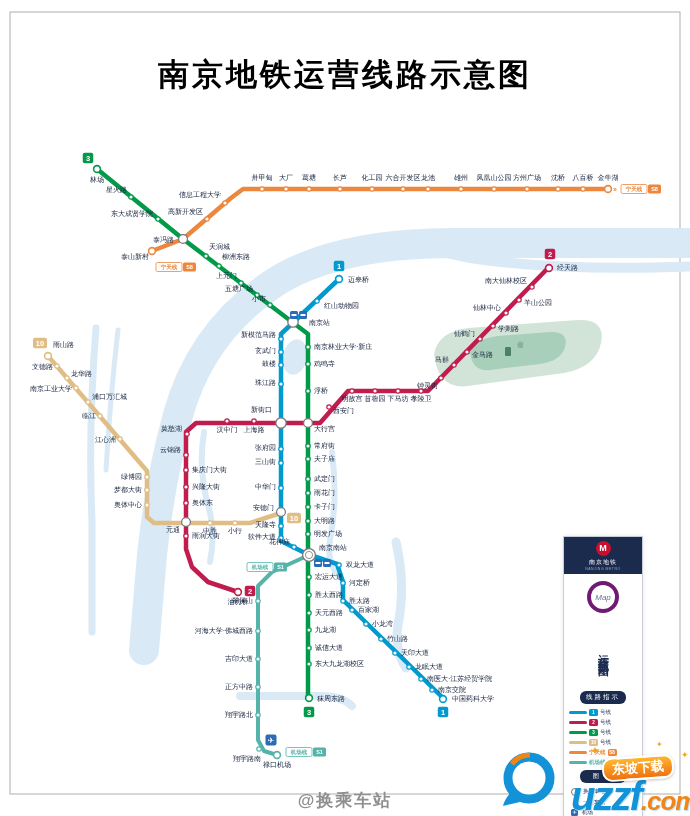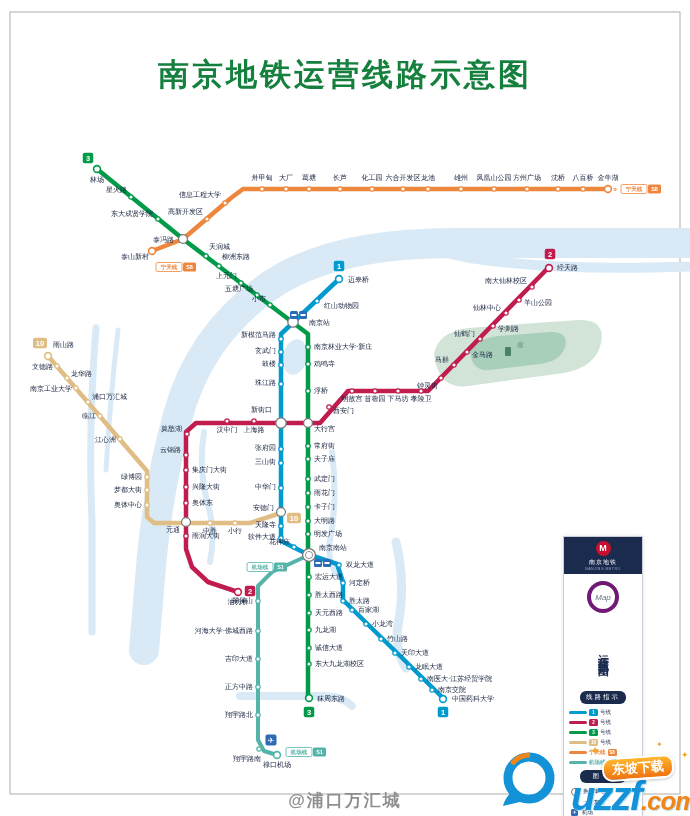--- a/index.html
+++ b/index.html
@@ -3,21 +3,21 @@
 <meta charset="utf-8">
 <style>
   html,body{margin:0;padding:0;background:#fff;}
   .stage{position:relative;width:690px;height:816px;background:#fff;overflow:hidden;
          font-family:"Liberation Sans","DejaVu Sans",sans-serif;}
   #map{position:absolute;left:0;top:0;z-index:1;}
   .stn{font-size:7px;fill:#14203c;}
   .bdg{font-size:7.5px;font-weight:bold;}
   .bdg2{font-size:5.5px;font-weight:bold;}
   .page-title{position:absolute;left:0;top:54px;width:100%;text-align:center;z-index:2;
-     font-size:31px;font-weight:bold;color:#15803d;letter-spacing:3px;}
+     font-size:31px;font-weight:bold;color:#000000;letter-spacing:3px;}
   
   .legend{position:absolute;left:563px;top:536px;width:78px;z-index:3;background:#fff;
      border:1px solid #c9ced6;box-shadow:0 0 4px rgba(0,0,0,.10);}
   .lg-head{background:#1b2b4e;padding:4px 0 3px;display:flex;flex-direction:column;align-items:center;}
   .lg-logo{width:15px;height:15px;border-radius:50%;background:#c8102e;color:#fff;font-size:9px;
      font-weight:bold;text-align:center;line-height:15px;}
   .lg-brand{color:#fff;font-size:6px;margin-top:2px;letter-spacing:1px;}
   .lg-brand-en{color:#9aa7c4;font-size:3.5px;letter-spacing:.5px;}
   .lg-map{width:24px;height:24px;border:4px solid #701a75;border-radius:50%;color:#6a7386;
      font-size:8px;font-style:italic;display:flex;align-items:center;justify-content:center;margin:7px auto 3px;}
@@ -406,21 +406,21 @@
           <span class="lg-txt">一般车站</span>
         </div>
         <div class="lg-symrow">
           <span class="sym-air">✈</span>
           <span class="lg-txt">机场</span>
         </div>
       </div>
     <div class="lg-pad"></div>
   </div>
 
-  <div class="footer-mark">@浦口万汇城</div>
+  <div class="footer-mark">@换乘车站</div>
 
   <div class="uzzf">
     <svg class="uzzf-swirl" width="54" height="56" viewBox="0 0 54 56">
       <circle cx="27" cy="26" r="21" fill="#ffffff" stroke="#1492d8" stroke-width="9"></circle>
       <path d="M 10 12 A 22 22 0 0 1 28 3" stroke="#f08519" stroke-width="5" fill="none"></path>
       <path d="M 9 40 Q 2 48 1 54 L 18 50 Z" fill="#1492d8"></path>
     </svg>
     <span class="uzzf-name"><span>uzzf</span><span class="uzzf-tld">.com</span></span>
     <span class="uzzf-badge">东坡下载</span>
     <span class="uzzf-star st1">✦</span>

